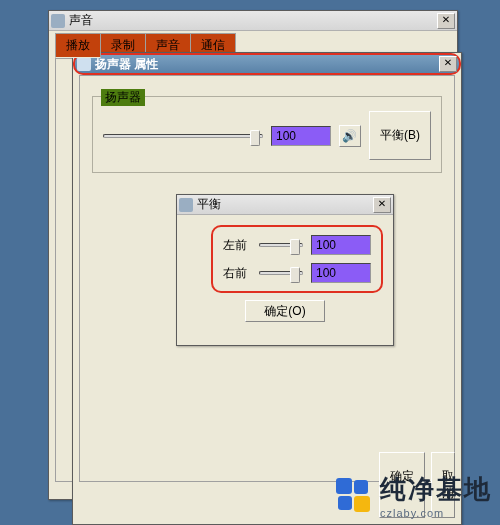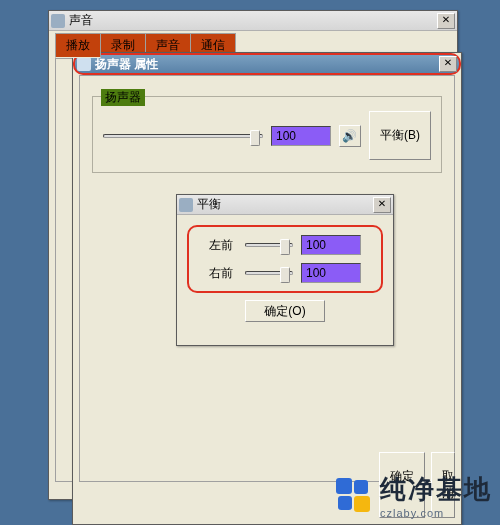--- a/index.html
+++ b/index.html
@@ -85,21 +85,21 @@
   </div>
 </div>
 
 <div class="window" style="left:176px; top:194px; width:218px; height:152px;">
   <div class="titlebar">
     <span class="title-icon"></span>
     <span class="title-text">平衡</span>
     <span class="close-btn">✕</span>
   </div>
   <div style="padding:10px 10px 6px 10px;">
-    <div class="redbox" style="padding:8px 20px;">
+    <div class="redbox" style="padding:8px 10px;margin-left:24px;">
       <div class="row" style="margin-bottom:8px;">
         <span style="width:28px;">左前</span>
         <div class="slider-track" style="flex:1;">
           <div class="slider-thumb" style="left:calc(100% - 12px);"></div>
         </div>
         <span class="value-box">100</span>
       </div>
       <div class="row">
         <span style="width:28px;">右前</span>
         <div class="slider-track" style="flex:1;">

